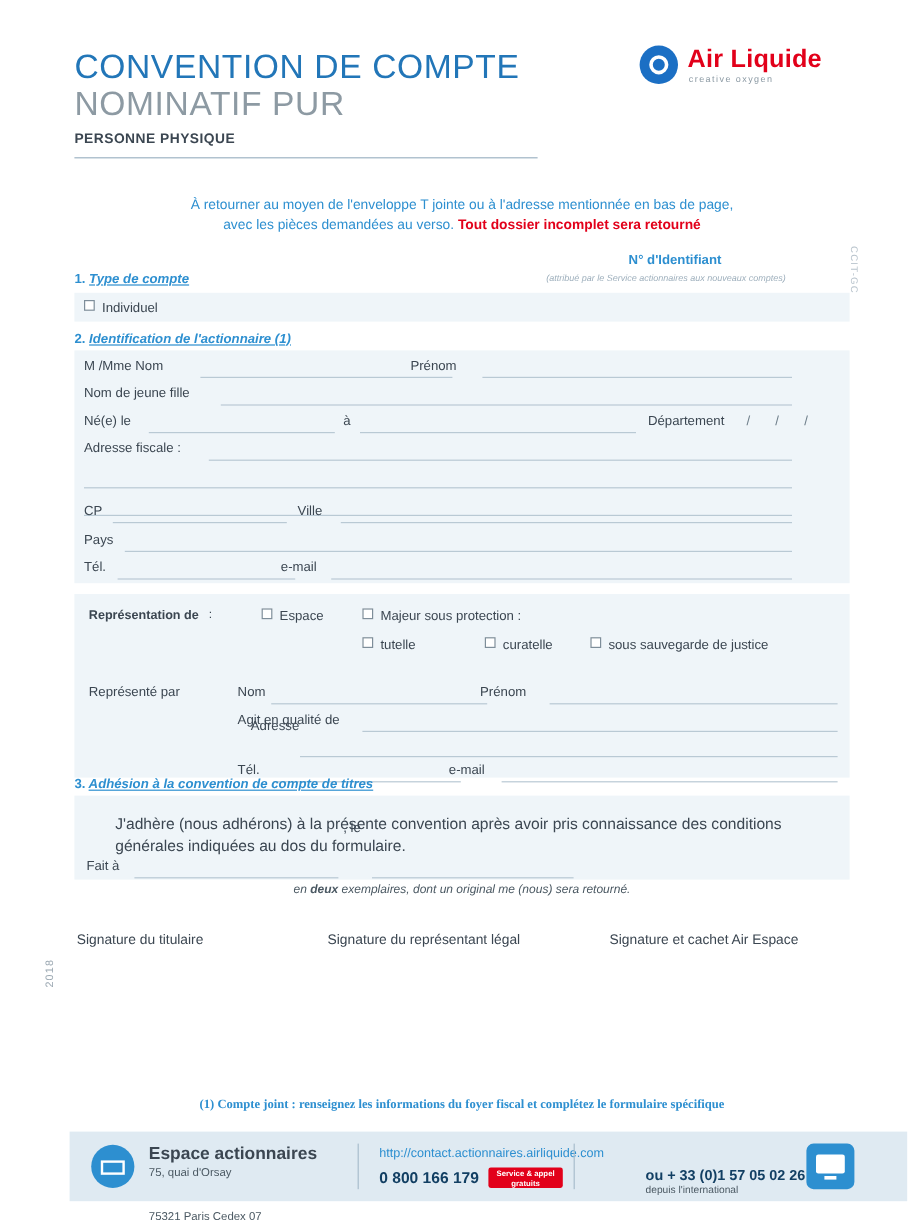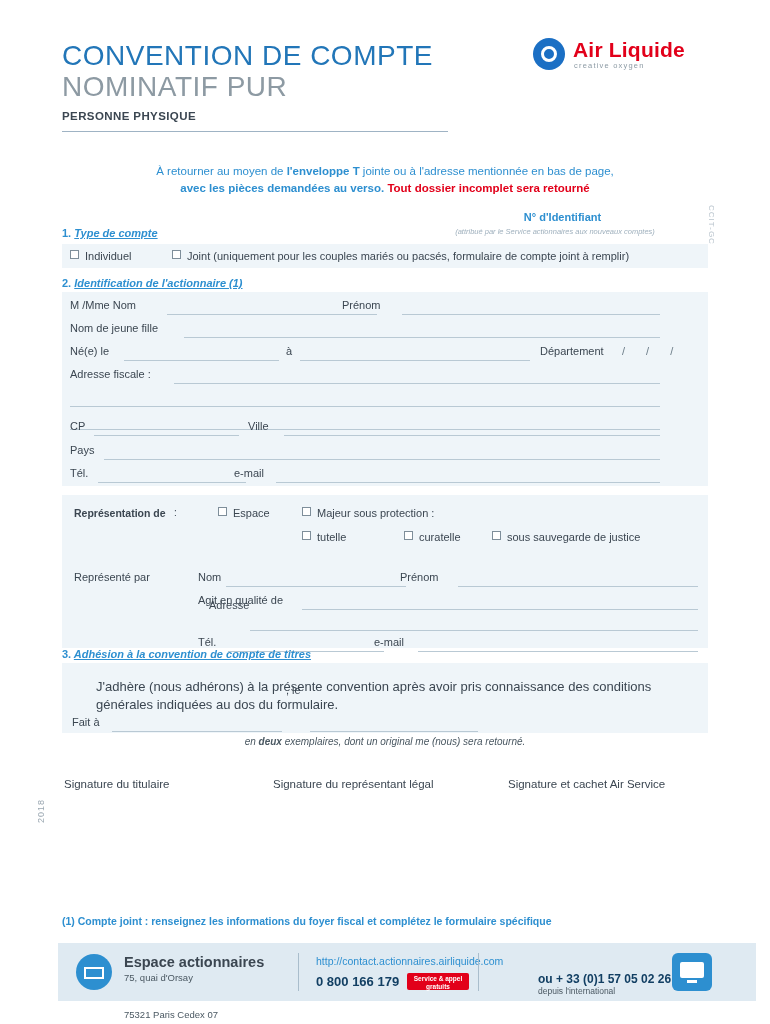--- a/index.html
+++ b/index.html
@@ -105,21 +105,21 @@
   .intro {
     position: absolute;
     left: 62px;
     top: 163px;
     width: 646px;
     text-align: center;
     font-size: 11.5px;
     line-height: 17px;
   }
   .intro .blue { color: #2d8fd0; }
-  .intro .blue-b { color: #2d8fd0; font-weight: bold; }
+  .intro .blue-b { color: #2d8fd0; font-weight: normal; }
   .intro .red-b { color: #e2001a; font-weight: bold; margin-top: 14px; }
 
   
   .sec-head {
     position: absolute;
     font-size: 11px;
     font-weight: bold;
     font-style: italic;
     color: #2d8fd0;
   }
@@ -243,24 +243,25 @@
     position: absolute;
     font-size: 11.5px;
     color: #3b4651;
   }
 
   .footnote {
     position: absolute;
     left: 62px;
     top: 915px;
     width: 646px;
-    text-align: left;
+    text-align: center;
     font-size: 10.5px;
     font-weight: bold;
     color: #2d8fd0;
+    font-family: Liberation Serif, serif;
   }
 
   
   .footer {
     position: absolute;
     left: 58px;
     top: 943px;
     width: 654px;
     height: 58px;
     background: #dfeaf2;
@@ -414,23 +415,20 @@
     <span class="num">1.</span>
     <span class="u">Type de compte</span>
   </div>
   <div class="ident-title">N° d'Identifiant</div>
   <div class="ident-sub">(attribué par le Service actionnaires aux nouveaux comptes)</div>
 
   <div class="panel" style="left:62px; top:244px; width:646px; height:24px;">
     <div class="row-text" style="left:8px; top:6px;">
       <span class="cb"></span><span>Individuel</span>
     </div>
-    <div class="row-text" style="left:110px; top:6px;">
-      <span class="cb"></span><span>Joint (uniquement pour les couples mariés ou pacsés, formulaire de compte joint à remplir)</span>
-    </div>
   </div>
 
   <div class="sec-head" style="left:62px; top:277px;">
     <span class="num">2.</span>
     <span class="u">Identification de l'actionnaire (1)</span>
   </div>
 
   <div class="panel" style="left:62px; top:292px; width:646px; height:194px;">
     <div class="lbl" style="left:8px; top:7px;">M /Mme Nom</div>
     <div class="line" style="left:105px; top:22px; width:210px;"></div>
@@ -516,21 +514,21 @@
   <div class="line" style="left:112px; top:731px; width:170px;"></div>
   <div class="lbl" style="left:286px; top:684px;">, le</div>
   <div class="line" style="left:310px; top:731px; width:168px;"></div>
 
   <div class="adh-note">
     <span>en </span><b>deux</b><span> exemplaires, dont un original me (nous) sera retourné.</span>
   </div>
 
   <div class="sig" style="left:64px; top:778px;">Signature du titulaire</div>
   <div class="sig" style="left:273px; top:778px;">Signature du représentant légal</div>
-  <div class="sig" style="left:508px; top:778px;">Signature et cachet Air Service</div>
+  <div class="sig" style="left:508px; top:778px;">Signature et cachet Air Espace</div>
 
   <div class="footnote">(1)  Compte joint : renseignez les informations du foyer fiscal et complétez le formulaire spécifique</div>
 
   <div class="footer">
     <div class="footer-icon"></div>
     <div class="footer-title">Espace actionnaires</div>
     <div class="footer-addr1">75, quai d'Orsay</div>
     <div class="footer-addr2">75321 Paris Cedex 07</div>
     <div class="footer-div" style="left:240px;"></div>
     <div class="footer-url">http://contact.actionnaires.airliquide.com</div>

